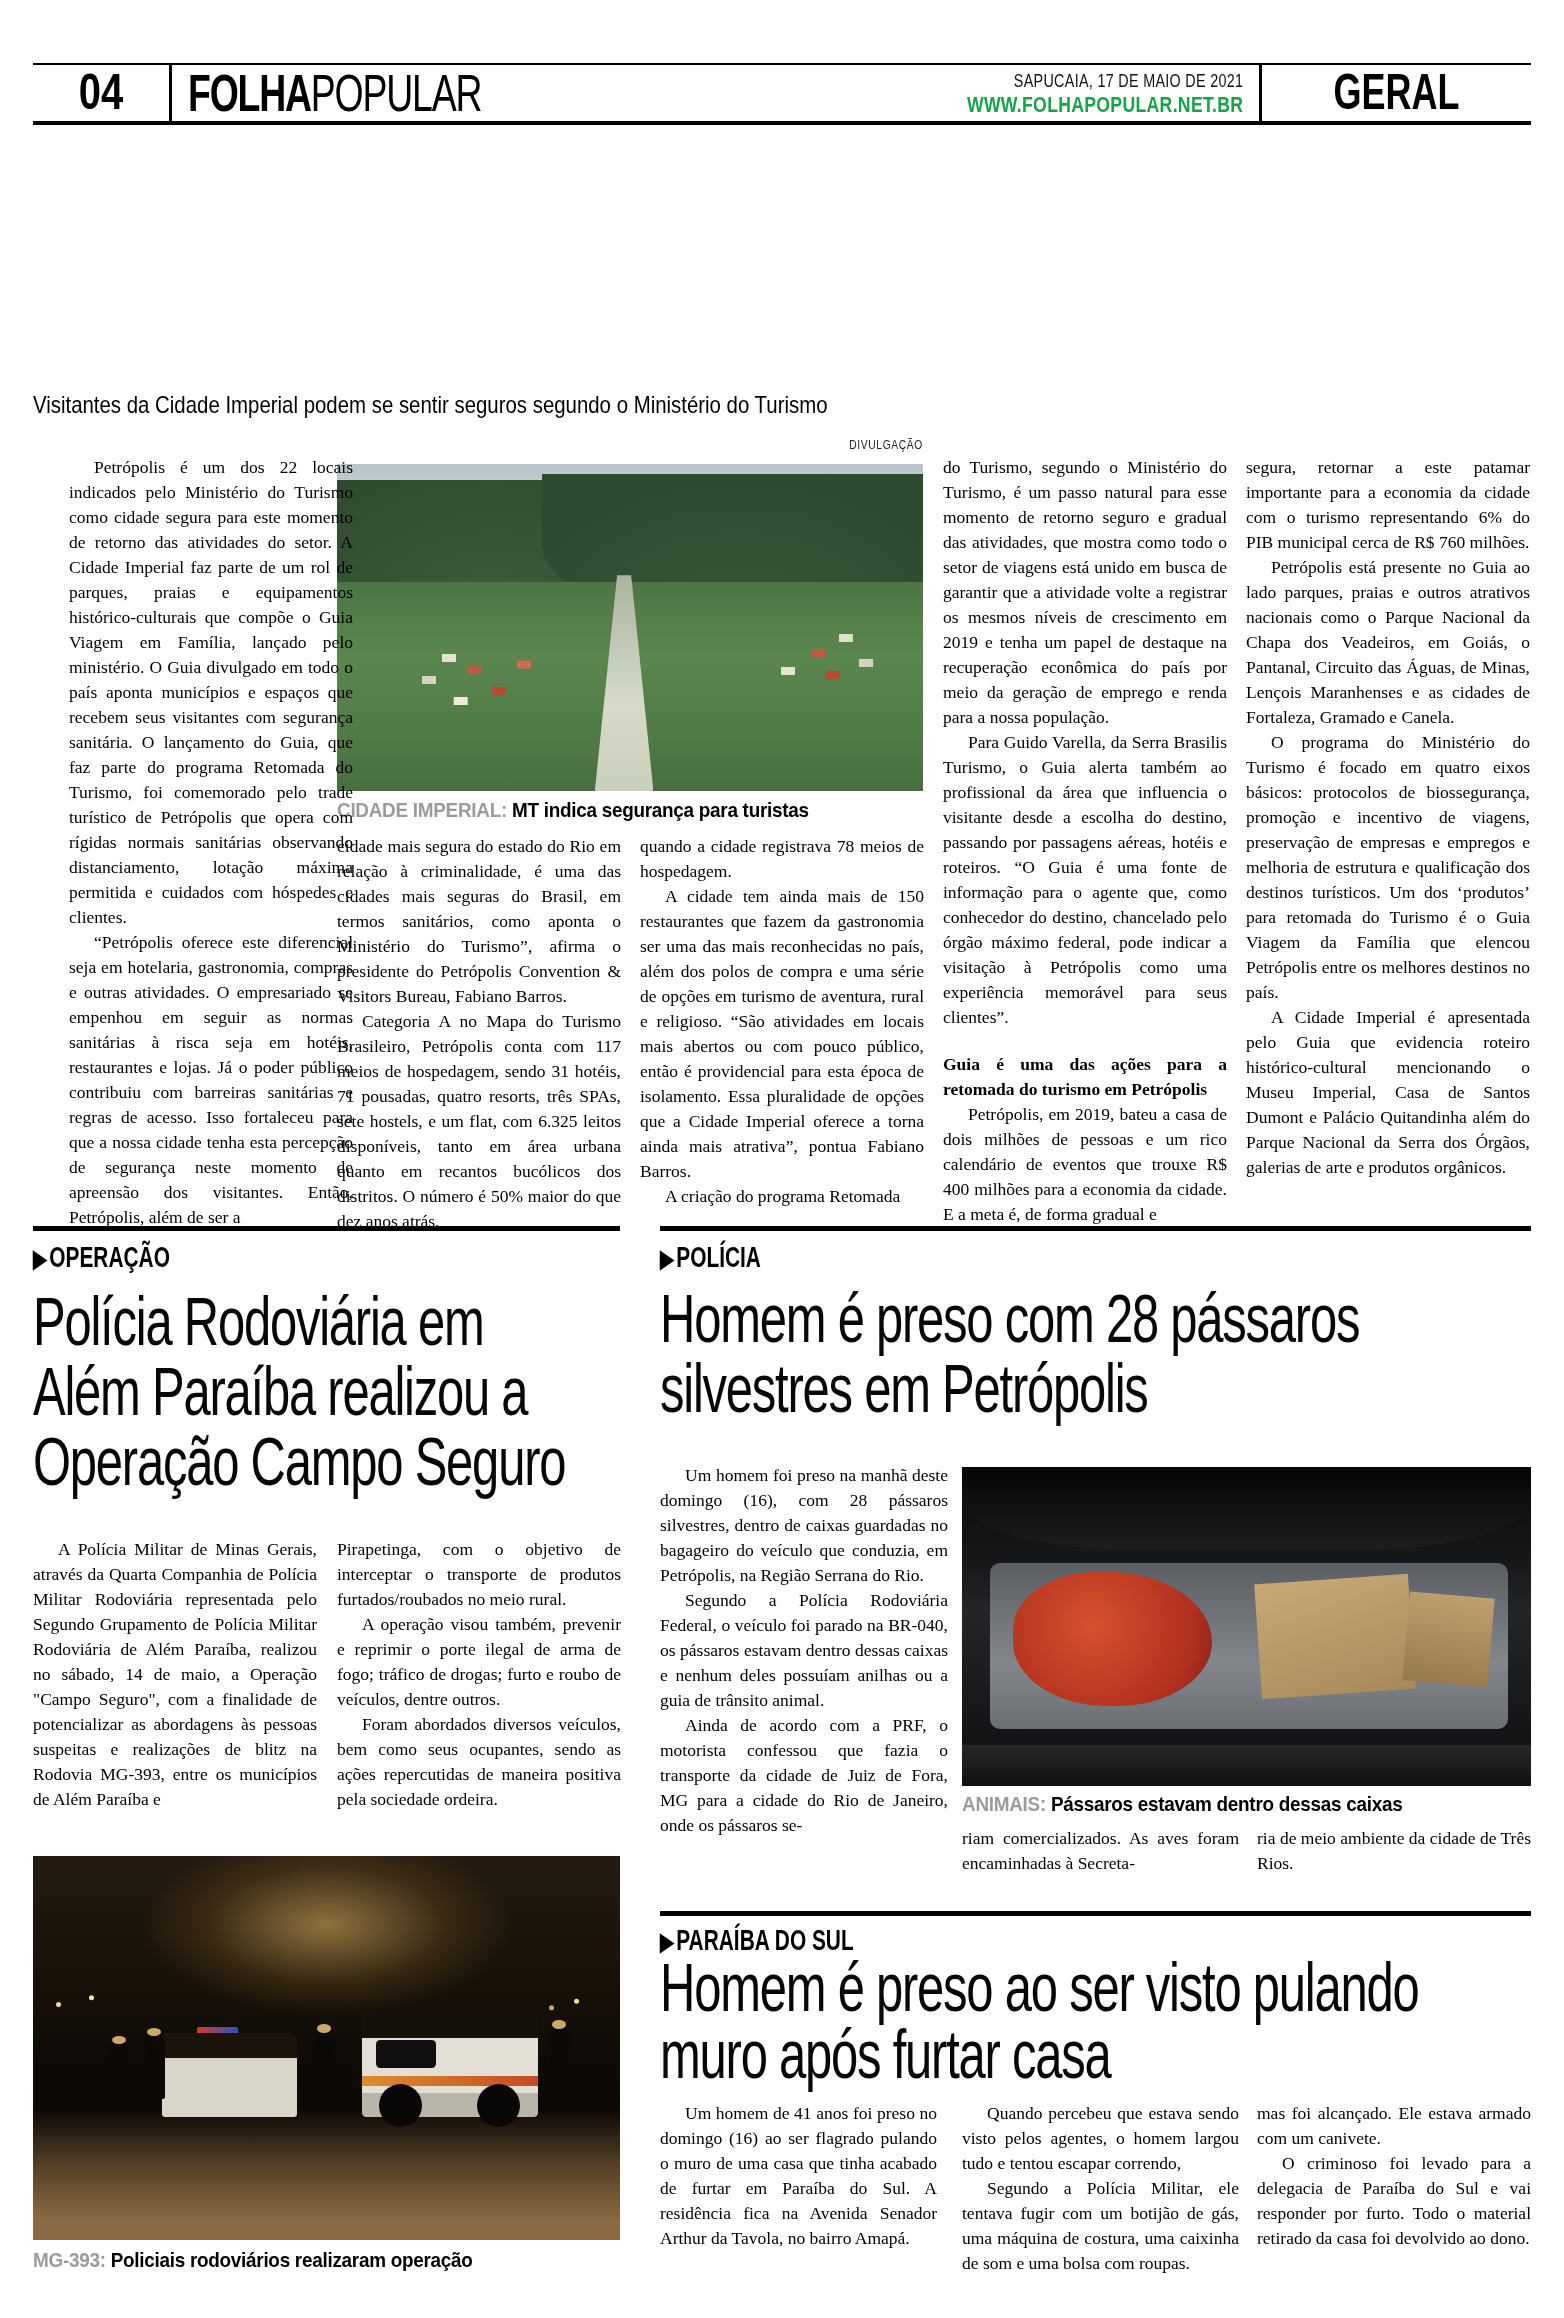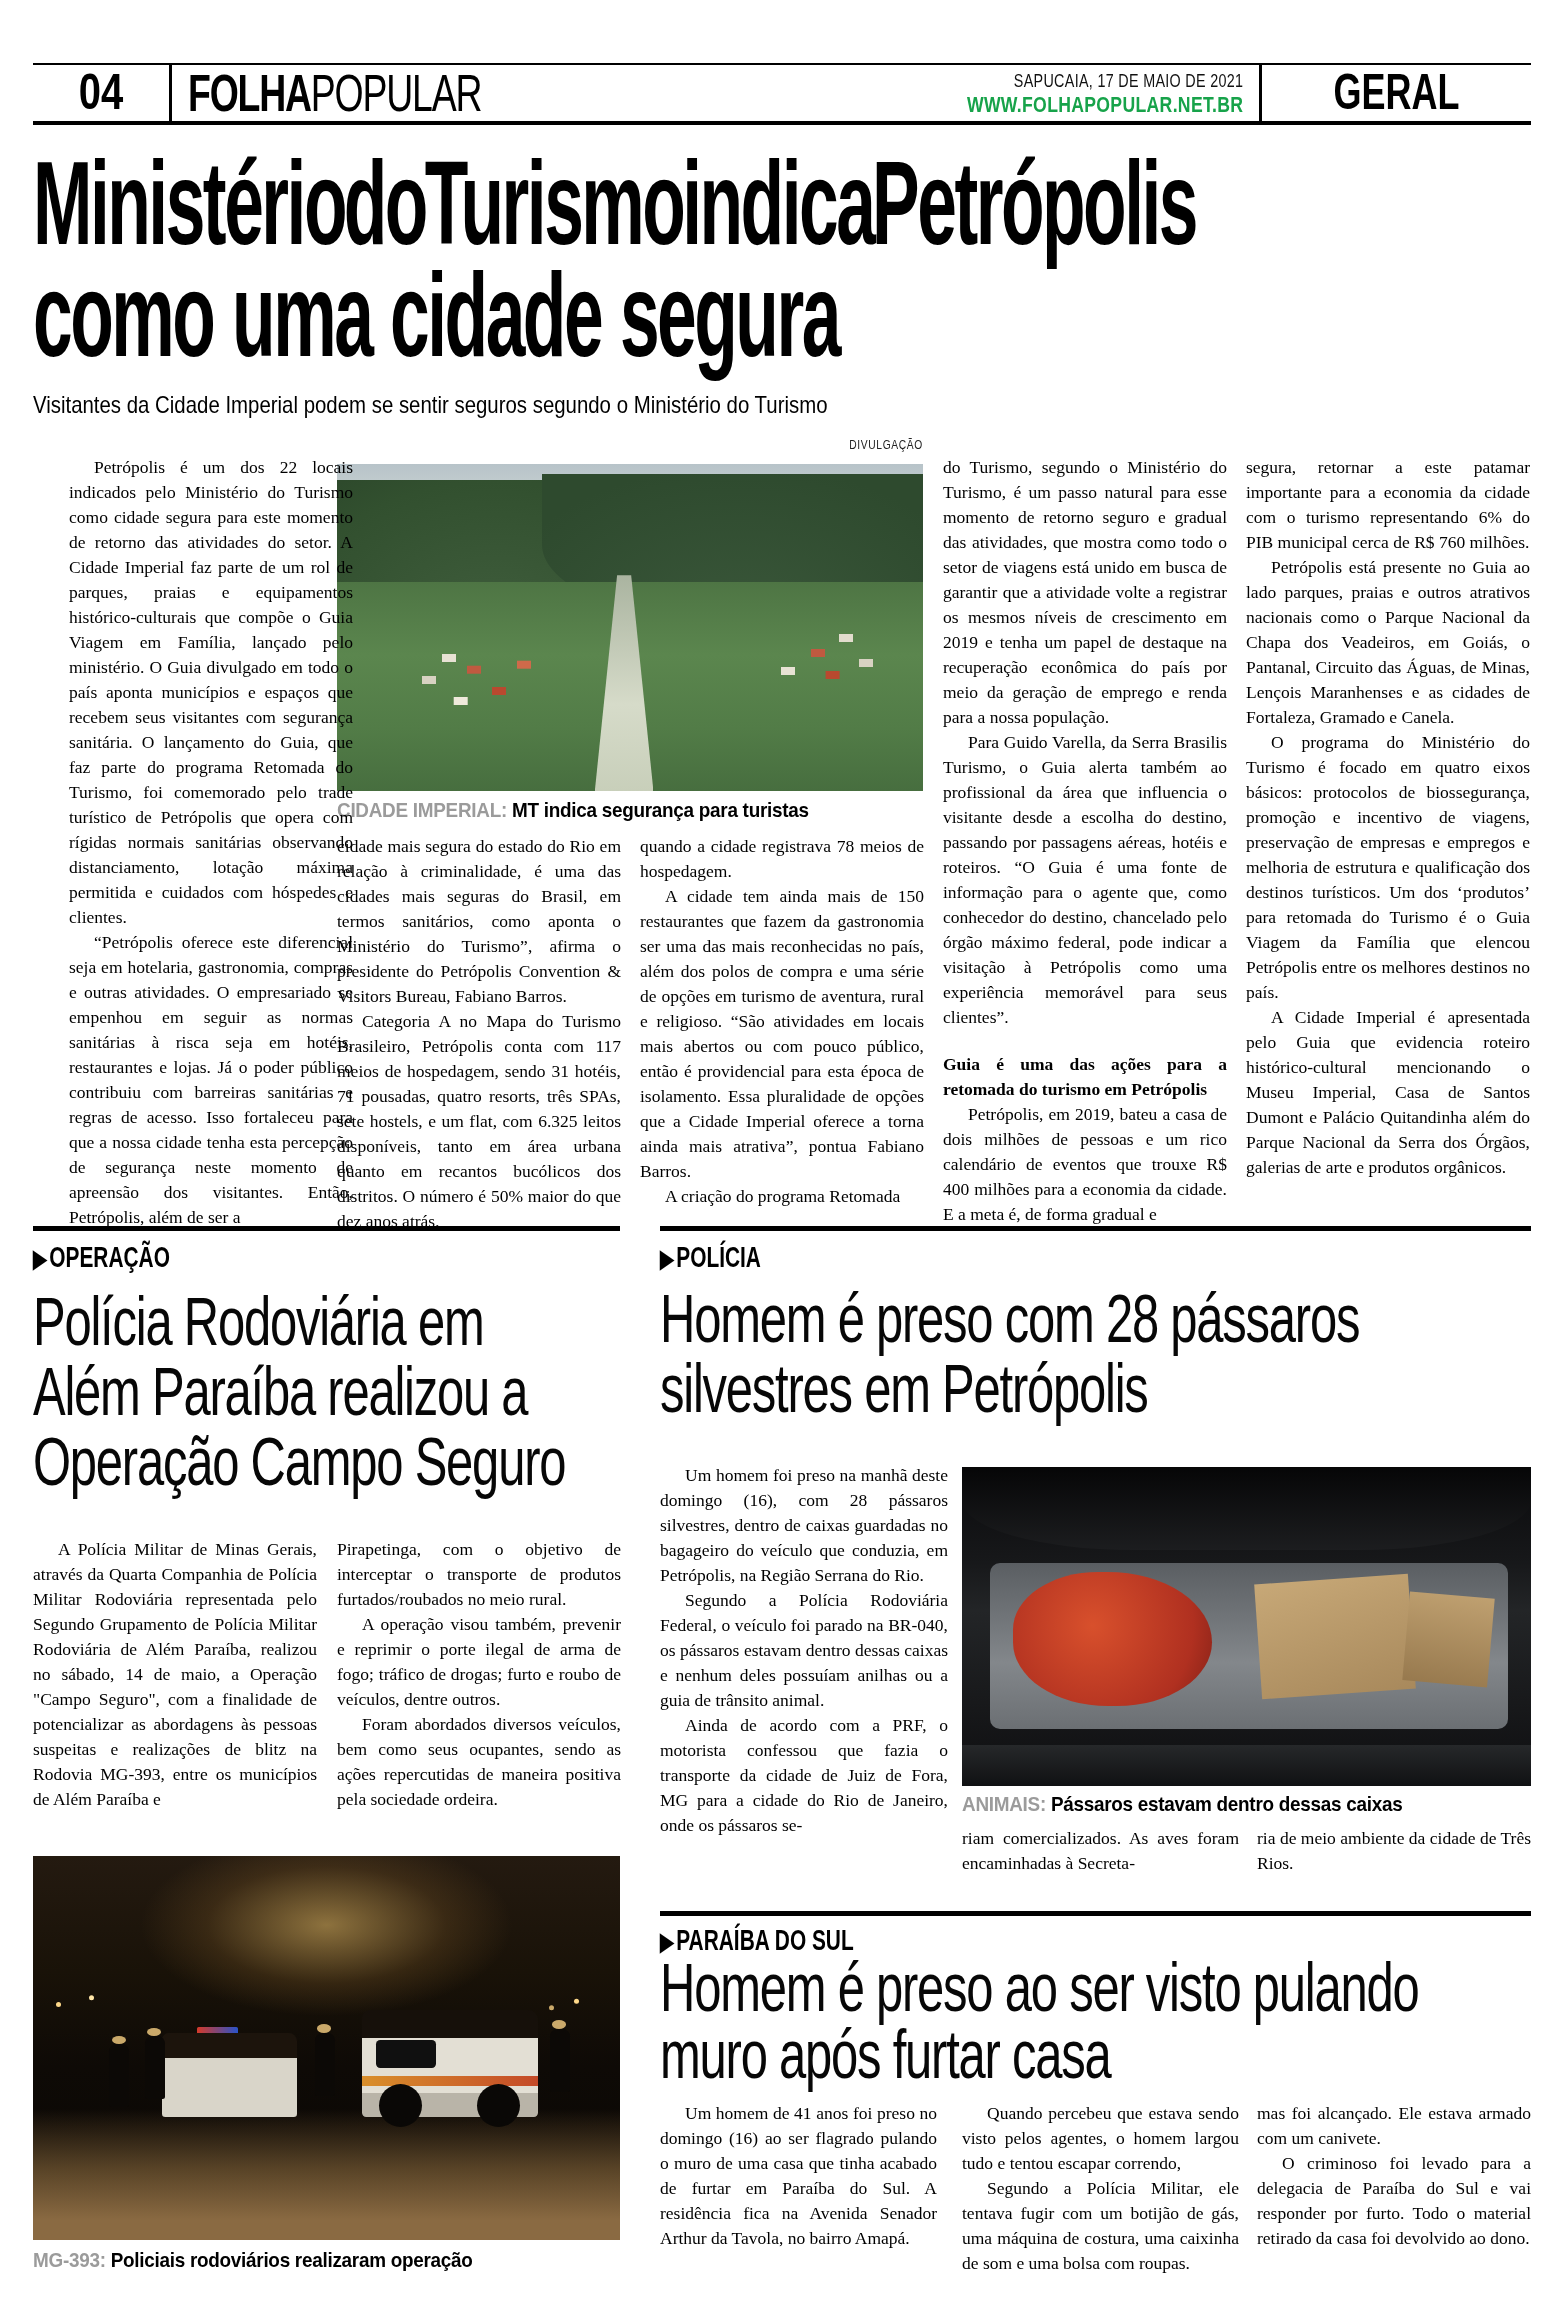--- a/index.html
+++ b/index.html
@@ -132,24 +132,20 @@
       <span class="mb">FOLHA</span><span class="ml">POPULAR</span>
     </div>
     <div class="hdates">
       <div class="d1">SAPUCAIA, 17 DE MAIO DE 2021</div>
       <div class="d2">WWW.FOLHAPOPULAR.NET.BR</div>
     </div>
     <div class="hrule v2"></div>
     <div class="seclabel">GERAL</div>
   </div>
 
-  <div class="main-headline">
-    <div class="hl hl1">Ministério do Turismo indica Petrópolis</div>
-    <div class="hl hl2">como uma cidade segura</div>
-  </div>
   <div class="subhead">Visitantes da Cidade Imperial podem se sentir seguros segundo o Ministério do Turismo</div>
   <div class="credit">DIVULGAÇÃO</div>
 
   <div class="photo photo-main">
     <div class="ph-sky"></div>
     <div class="ph-r1"></div>
     <div class="ph-r2"></div>
     <div class="ph-veg"></div>
     <div class="ph-road"></div>
     <div class="ph-h1"></div>

